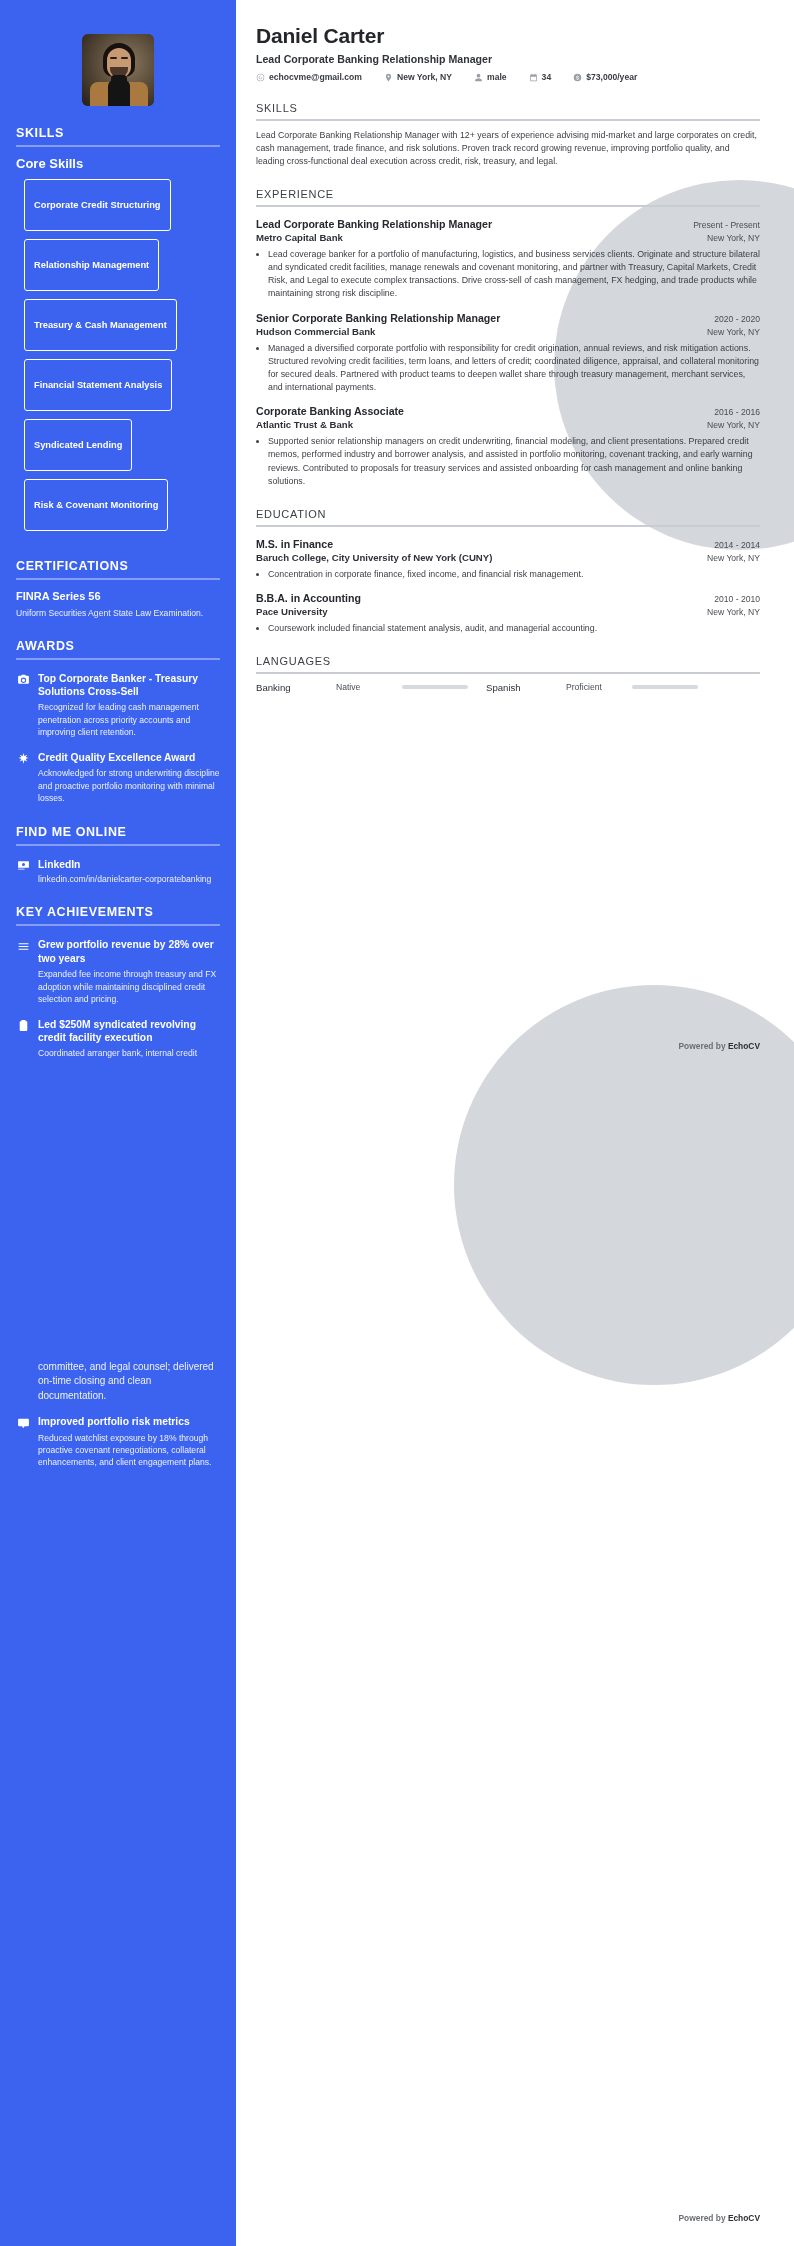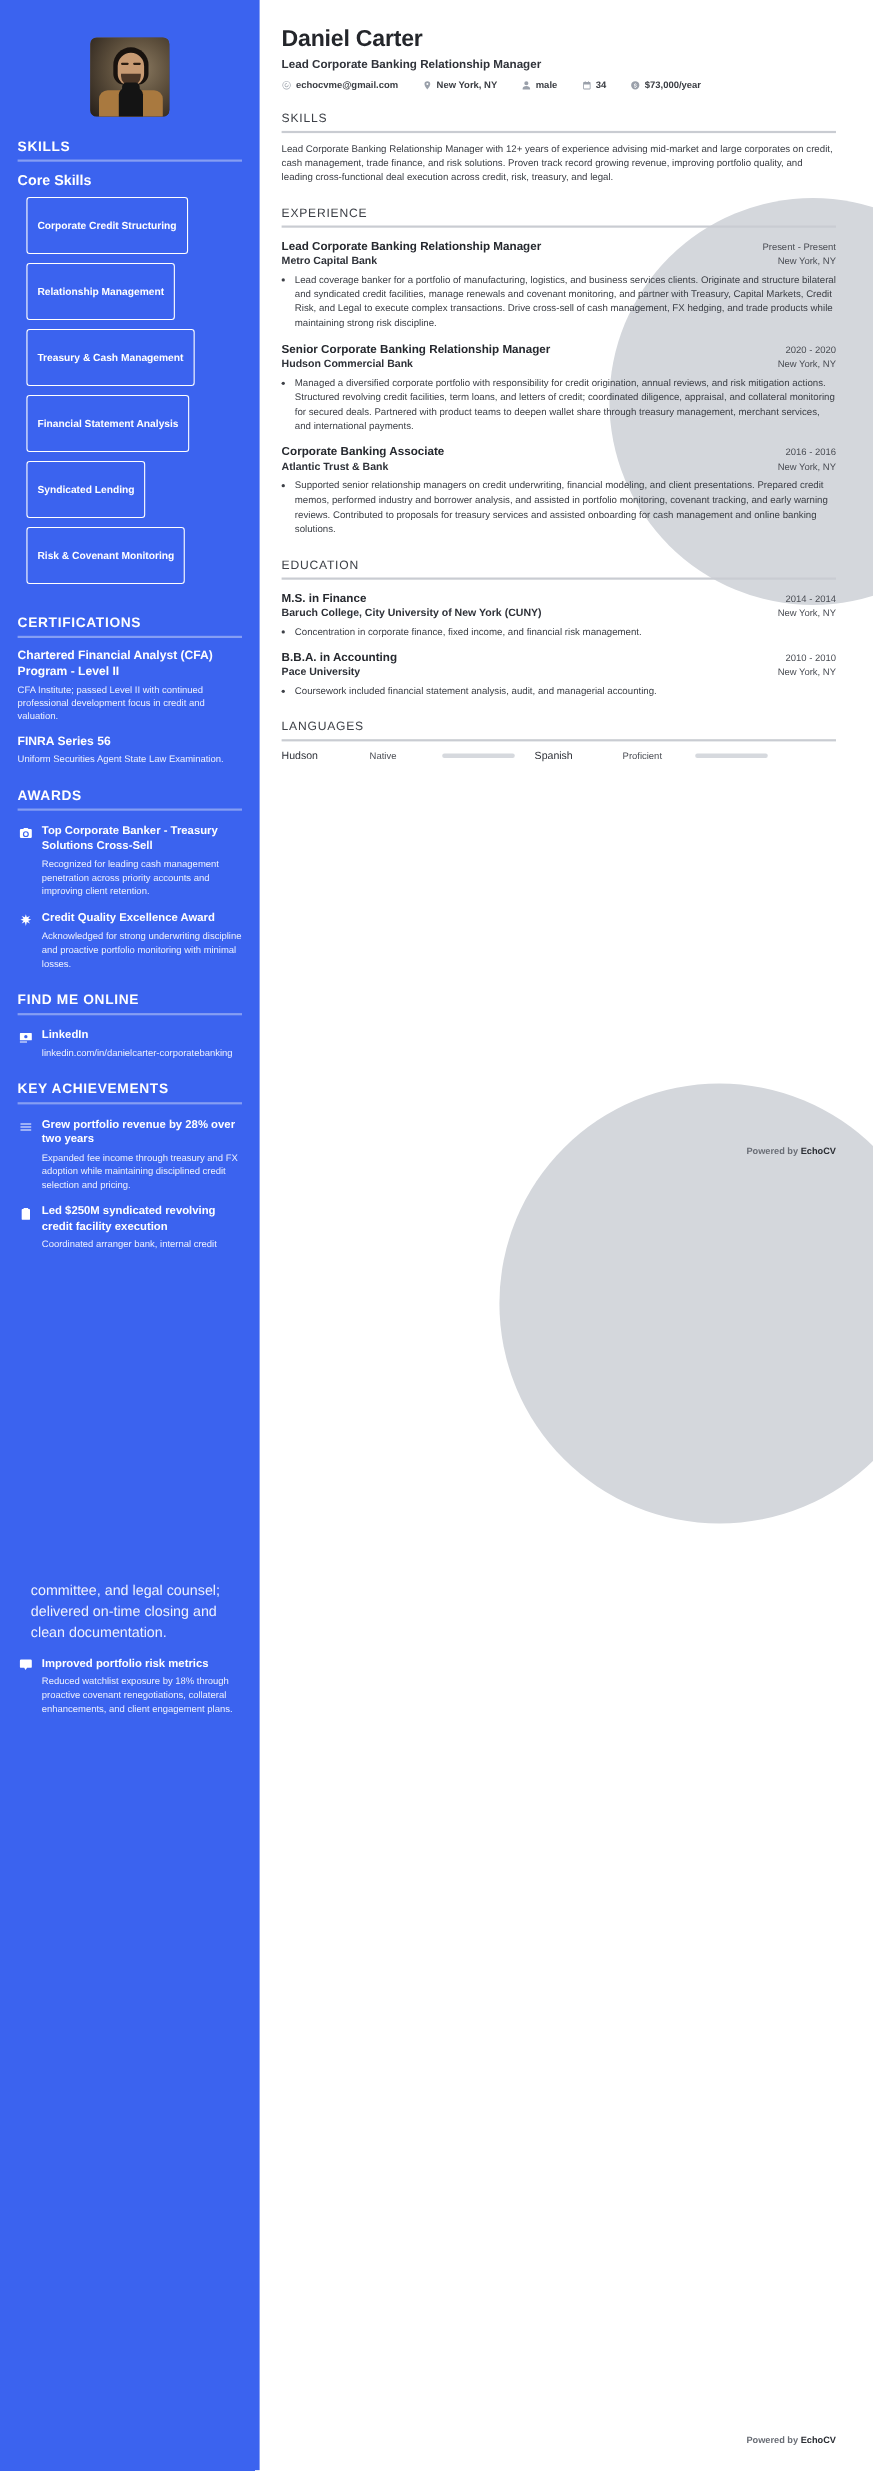--- a/index.html
+++ b/index.html
@@ -86,21 +86,21 @@
     margin-top: 1px;
     display: flex; align-items: center; justify-content: center;
   }
   .item-ico svg { width: 13px; height: 13px; fill: #ffffff; }
   .item-body { flex: 1 1 auto; min-width: 0; }
   .item-title { font-size: 10.3px; font-weight: 700; line-height: 1.3; }
   .item-desc { font-size: 8.6px; line-height: 1.45; margin-top: 3px; color:#eef1fe; }
   .item-link { font-size: 8.6px; line-height: 1.45; margin-top: 2px; color:#eef1fe; word-break: break-word; }
 
   .sb-spacer { height: 300px; }
-  .cont-desc { font-size: 13px; line-height: 1.45; margin-left: 12px; color:#eef1fe; }
+  .cont-desc { font-size: 10px; line-height: 1.45; margin-left: 22px; color:#eef1fe; }
 
   
   .main {
     position: absolute;
     left: 220px; top: 0;
     width: 574px;
     padding: 24px 34px 20px 36px;
     z-index: 1;
   }
   .name { font-size: 21px; font-weight: 700; color: #24262b; letter-spacing: -.2px; }
@@ -175,24 +175,20 @@
       <div><span class="skill-chip">Relationship Management</span></div>
       <div><span class="skill-chip">Treasury &amp; Cash Management</span></div>
       <div><span class="skill-chip">Financial Statement Analysis</span></div>
       <div><span class="skill-chip">Syndicated Lending</span></div>
       <div><span class="skill-chip">Risk &amp; Covenant Monitoring</span></div>
     </div>
 
     <div class="side-h">CERTIFICATIONS</div>
     <div class="side-rule"></div>
     <div>
-      <div class="cert-title">Chartered Financial Analyst (CFA) Program - Level II</div>
-      <div class="cert-desc">CFA Institute; passed Level II with continued professional development focus in credit and valuation.</div>
-    </div>
-    <div>
       <div class="cert-title">FINRA Series 56</div>
       <div class="cert-desc">Uniform Securities Agent State Law Examination.</div>
     </div>
 
     <div class="side-h">AWARDS</div>
     <div class="side-rule"></div>
 
     <div class="item-row">
       <span class="item-ico">
         <svg viewBox="0 0 24 24">
@@ -390,21 +386,21 @@
         <span class="job-loc">New York, NY</span>
       </div>
       <ul class="bullets">
         <li>Coursework included financial statement analysis, audit, and managerial accounting.</li>
       </ul>
     </div>
 
     <div class="sec-h">LANGUAGES</div>
     <div class="sec-rule"></div>
     <div class="lang-row">
-      <span class="lang-name">Hudson</span>
+      <span class="lang-name">Banking</span>
       <span class="lang-level">Native</span>
       <span class="lang-bar">
         <span class="lang-fill" id="lang0" style="width: 100%;"></span>
       </span>
       <span class="lang-name">Spanish</span>
       <span class="lang-level">Proficient</span>
       <span class="lang-bar">
         <span class="lang-fill" id="lang1" style="width: 80%;"></span>
       </span>
     </div>

